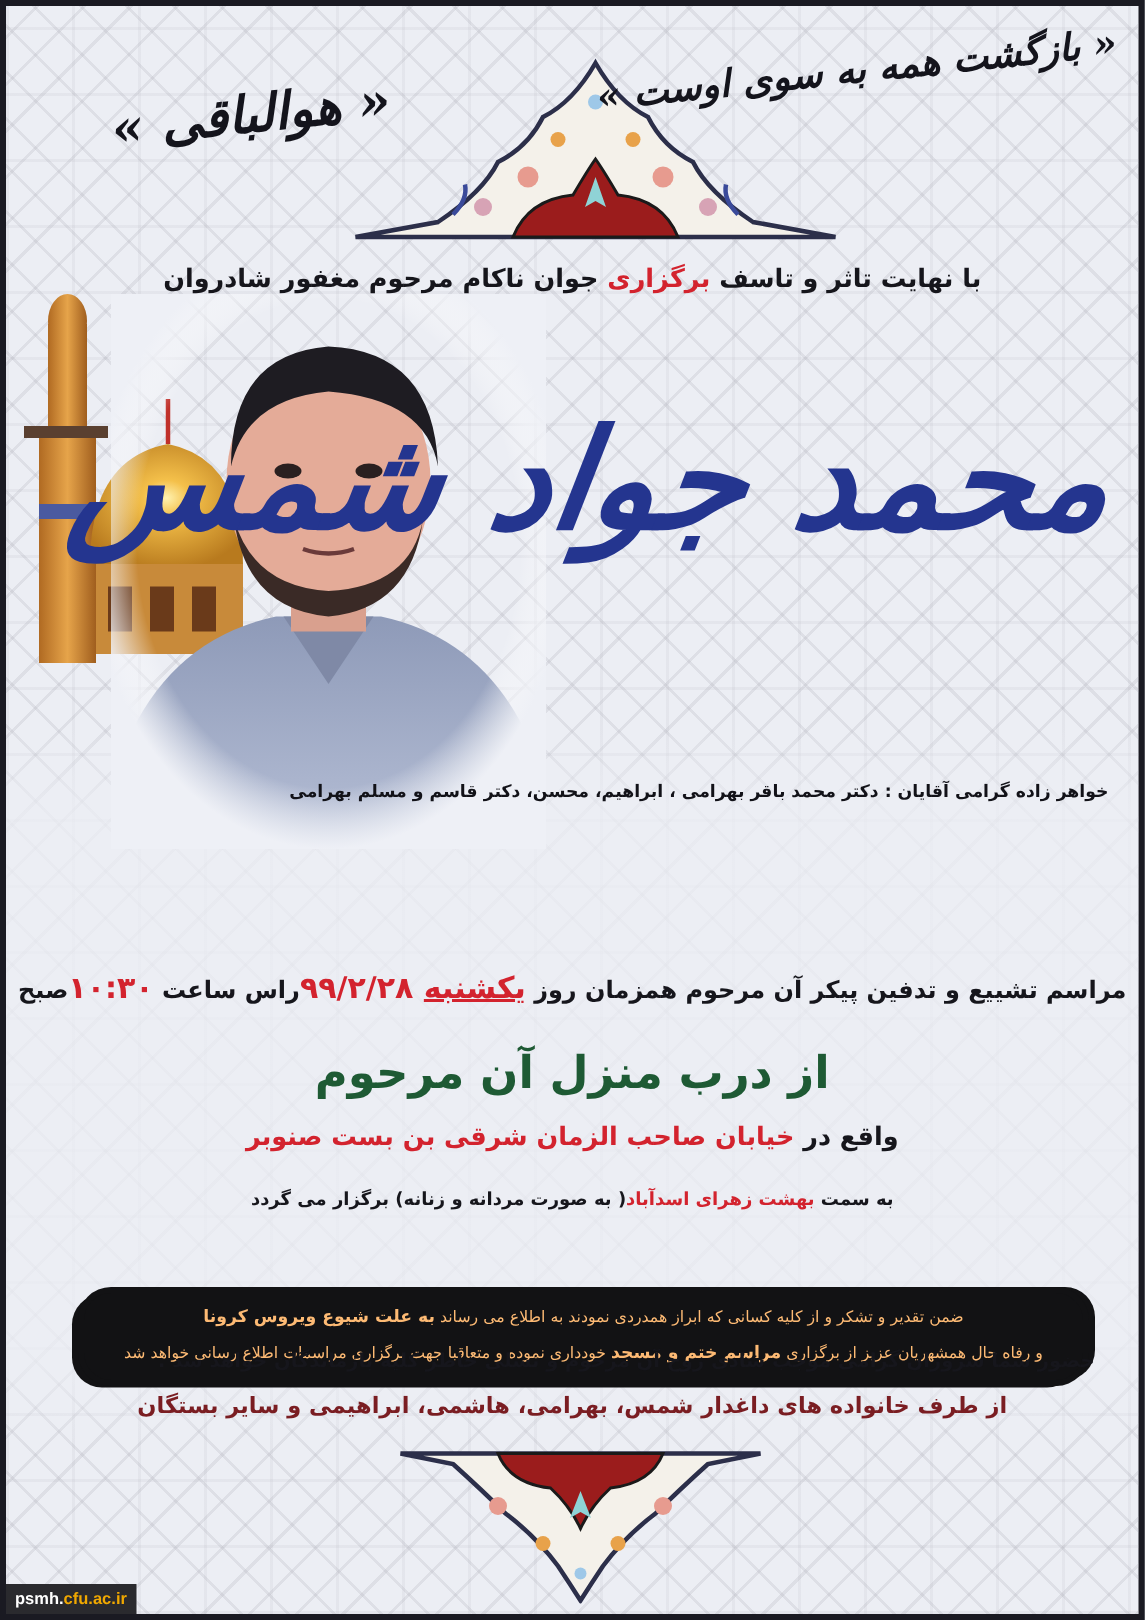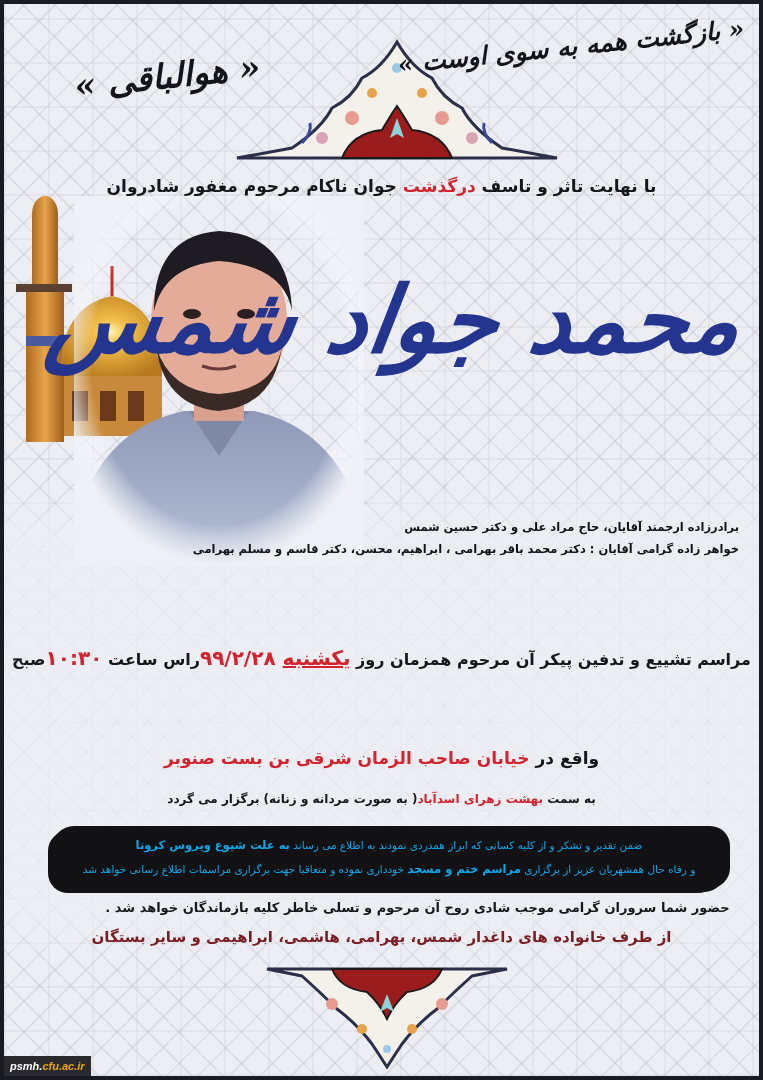--- a/index.html
+++ b/index.html
@@ -54,35 +54,35 @@
 
     .announce { top: 608px; font-size: 15px; }
     .ceremony { top: 642px; font-size: 16px; }
     .ceremony .datebig { font-size: 20px; }
 
     .from-house { top: 694px; font-size: 30px; }
     .address { top: 744px; font-size: 17px; }
     .direction { top: 788px; font-size: 12px; }
 
     .notice-box {
-      position: absolute; left: 52px; top: 826px; width: 666px; height: 58px;
-      background: #121214; border-radius: 18px; color: #0ea5e9;
+      position: absolute; left: 52px; top: 858px; width: 666px; height: 58px;
+      background: #121214; border-radius: 18px; color: #fdba74;
       box-shadow: 0 0 0 4px #121214, -6px 3px 0 2px #121214, 6px -2px 0 2px #121214;
     }
     .notice-box .nline { position: absolute; left: 0; width: 100%; text-align: center; white-space: nowrap; font-size: 10.5px; }
     .notice-box .n1 { top: 8px; }
     .notice-box .n2 { top: 32px; }
     .notice-box b { font-weight: bold; font-size: 11.5px; }
 
     .presence { top: 896px; font-size: 13px; margin-left: 36px; }
     .families { top: 924px; font-size: 15px; }
 
     .watermark {
       position: absolute; left: 0; top: 1052px; height: 20px; padding: 0 6px;
-      background: #2a2a2e; color: #ffffff; font-size: 11px; font-weight: bold; font-style: italic;
+      background: #2a2a2e; color: #ffffff; font-size: 11px; font-weight: bold; 
       line-height: 20px; direction: ltr; font-family: "Liberation Sans", sans-serif;
     }
     .watermark .wm-b { color: #f0a800; }
   </style>
 </head>
 <body>
 
 <div class="poster">
 
   <div class="overlay-soft"></div>
@@ -98,21 +98,21 @@
     <circle cx="90" cy="100" r="6" fill="#d7a3b5"></circle>
       <circle cx="240" cy="100" r="6" fill="#d7a3b5"></circle>
     <path d="M70 105 Q80 95 78 85" stroke="#3a4a9a" stroke-width="3" fill="none"></path>
     <path d="M260 105 Q250 95 252 85" stroke="#3a4a9a" stroke-width="3" fill="none"></path>
     <circle cx="165" cy="30" r="5" fill="#9ec8e8"></circle>
   </svg>
 
   <div class="calli calli-right">« بازگشت همه به سوی اوست »</div>
   <div class="calli calli-left">« هوالباقی »</div>
 
-  <div class="line intro"><span>با نهایت تاثر و تاسف </span><span class="red">درگذشت</span><span> جوان ناکام مرحوم مغفور شادروان</span></div>
+  <div class="line intro"><span>با نهایت تاثر و تاسف </span><span class="red">برگزاری</span><span> جوان ناکام مرحوم مغفور شادروان</span></div>
 
   <svg class="shrine" viewBox="0 0 150 260">
     <defs>
       <radialGradient id="dome" cx="0.5" cy="0.45" r="0.6">
         <stop offset="0" stop-color="#fff2b0"></stop>
         <stop offset="0.25" stop-color="#f4c04a"></stop>
         <stop offset="1" stop-color="#b87a1e"></stop>
       </radialGradient>
       <linearGradient id="tower" x1="0" x2="1">
         <stop offset="0" stop-color="#b06a22"></stop>
@@ -152,27 +152,27 @@
     <path d="M82 150 Q90 210 145 215 Q200 210 208 150 Q200 195 145 198 Q95 195 82 150 Z" fill="#3a2a26"></path>
     <ellipse cx="118" cy="118" rx="9" ry="5" fill="#2a2020"></ellipse>
       <ellipse cx="172" cy="118" rx="9" ry="5" fill="#2a2020"></ellipse>
     <path d="M128 170 Q145 176 162 170" stroke="#6a3a3a" stroke-width="3" fill="none"></path>
     <rect x="0" y="0" width="290" height="370" fill="url(#fade)"></rect>
   </svg>
 
   <div class="name">محمد جواد شمس</div>
 
   <div class="relatives">
-    <div>برادرزاده ارجمند آقایان، حاج مراد علی و دکتر حسین شمس</div>
     <div>خواهر زاده گرامی آقایان : دکتر محمد باقر بهرامی ، ابراهیم، محسن، دکتر قاسم و مسلم بهرامی</div>
   </div>
 
 
   <div class="line ceremony"><span>مراسم تشییع و تدفین پیکر آن مرحوم همزمان روز </span><span class="red datebig" style="text-decoration: underline;">یکشنبه</span><span class="red datebig"> ۹۹/۲/۲۸</span><span>راس ساعت </span><span class="red datebig">۱۰:۳۰</span><span>صبح</span></div>
 
+  <div class="line from-house green">از درب منزل آن مرحوم</div>
 
   <div class="line address"><span>واقع در </span><span class="red">خیابان صاحب الزمان شرقی بن بست صنوبر</span></div>
 
   <div class="line direction"><span>به سمت </span><span class="red">بهشت زهرای اسدآباد</span><span>( به صورت مردانه و زنانه) برگزار می گردد</span></div>
 
   <div class="notice-box">
     <div class="nline n1"><span>ضمن تقدیر و تشکر و از کلیه کسانی که ابراز همدردی نمودند به اطلاع می رساند </span><b>به علت شیوع ویروس کرونا</b></div>
     <div class="nline n2"><span>و رفاه حال همشهریان عزیز از برگزاری </span><b>مراسم ختم و مسجد</b><span> خودداری نموده و متعاقبا جهت برگزاری مراسمات اطلاع رسانی خواهد شد</span></div>
   </div>
 

